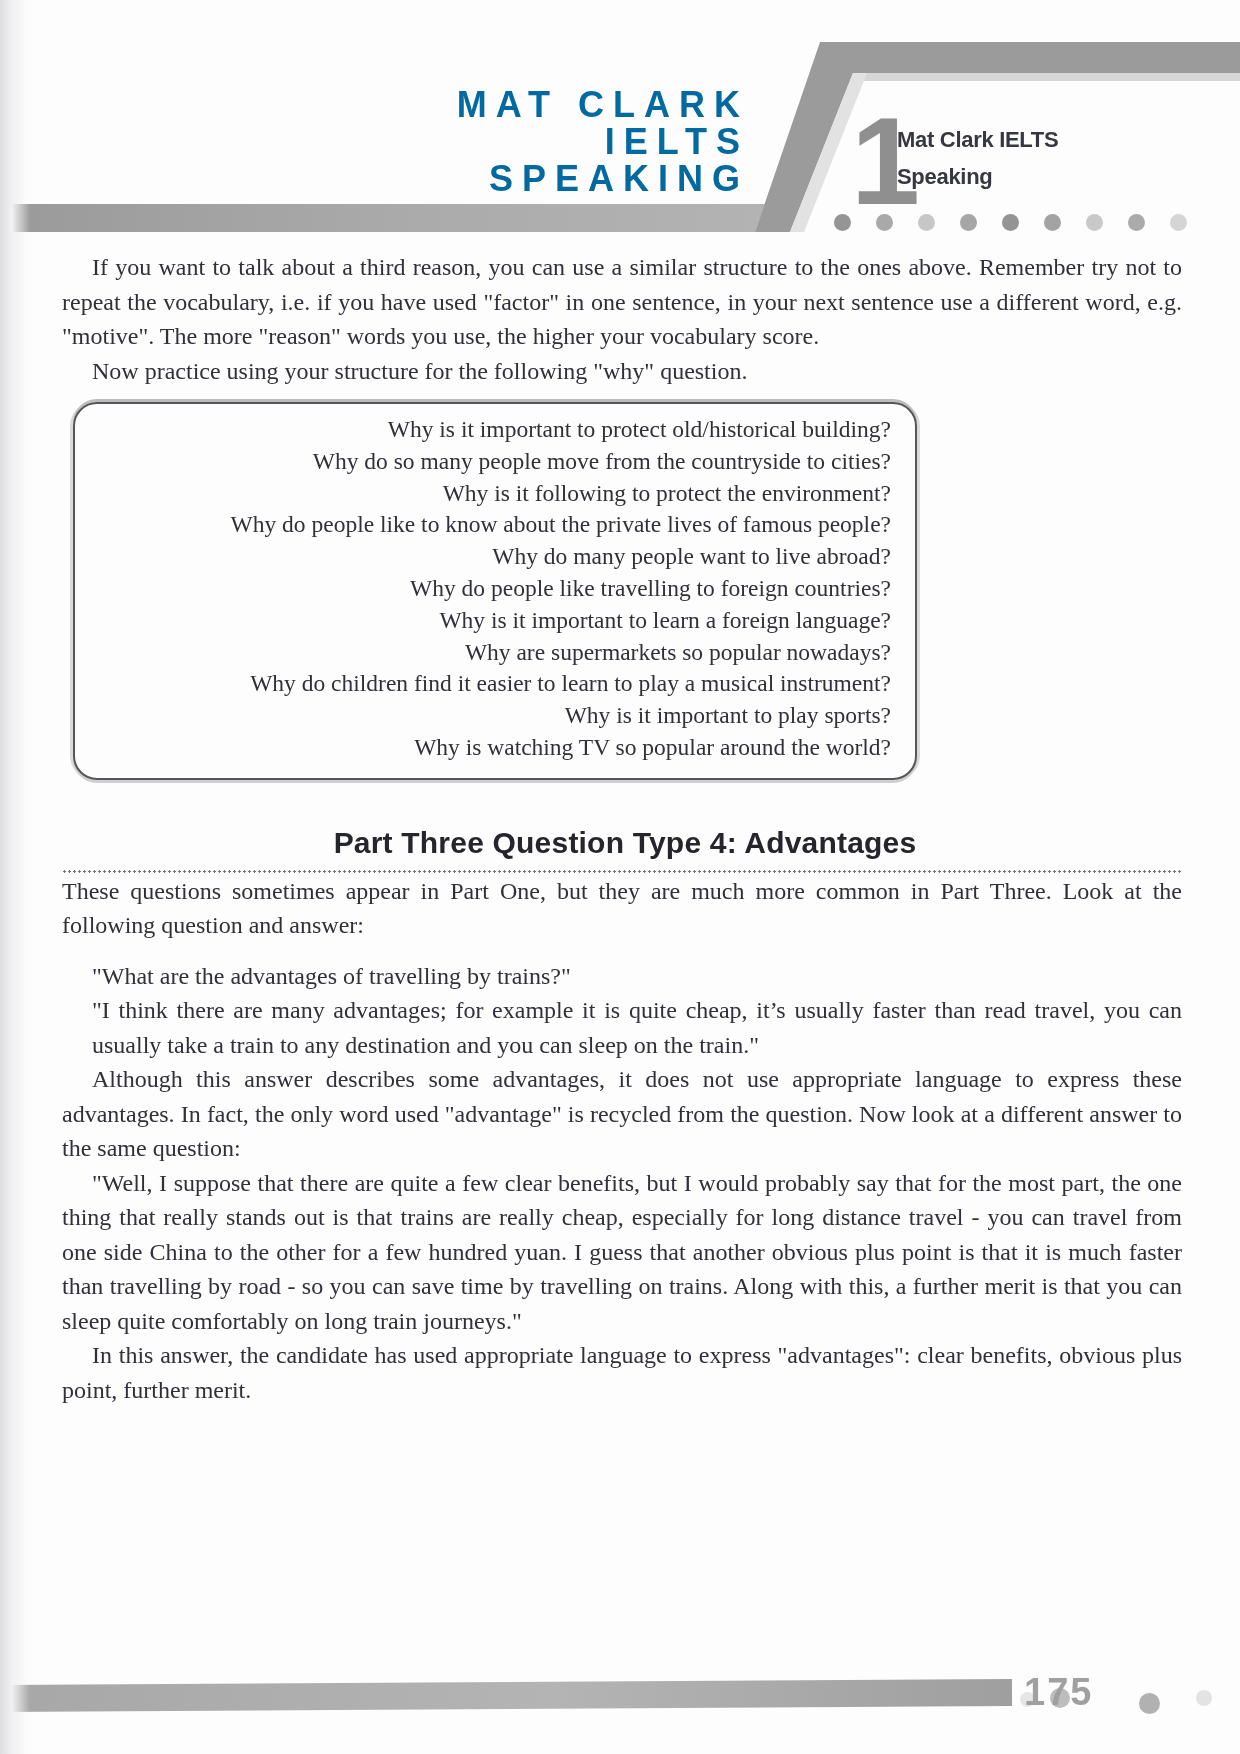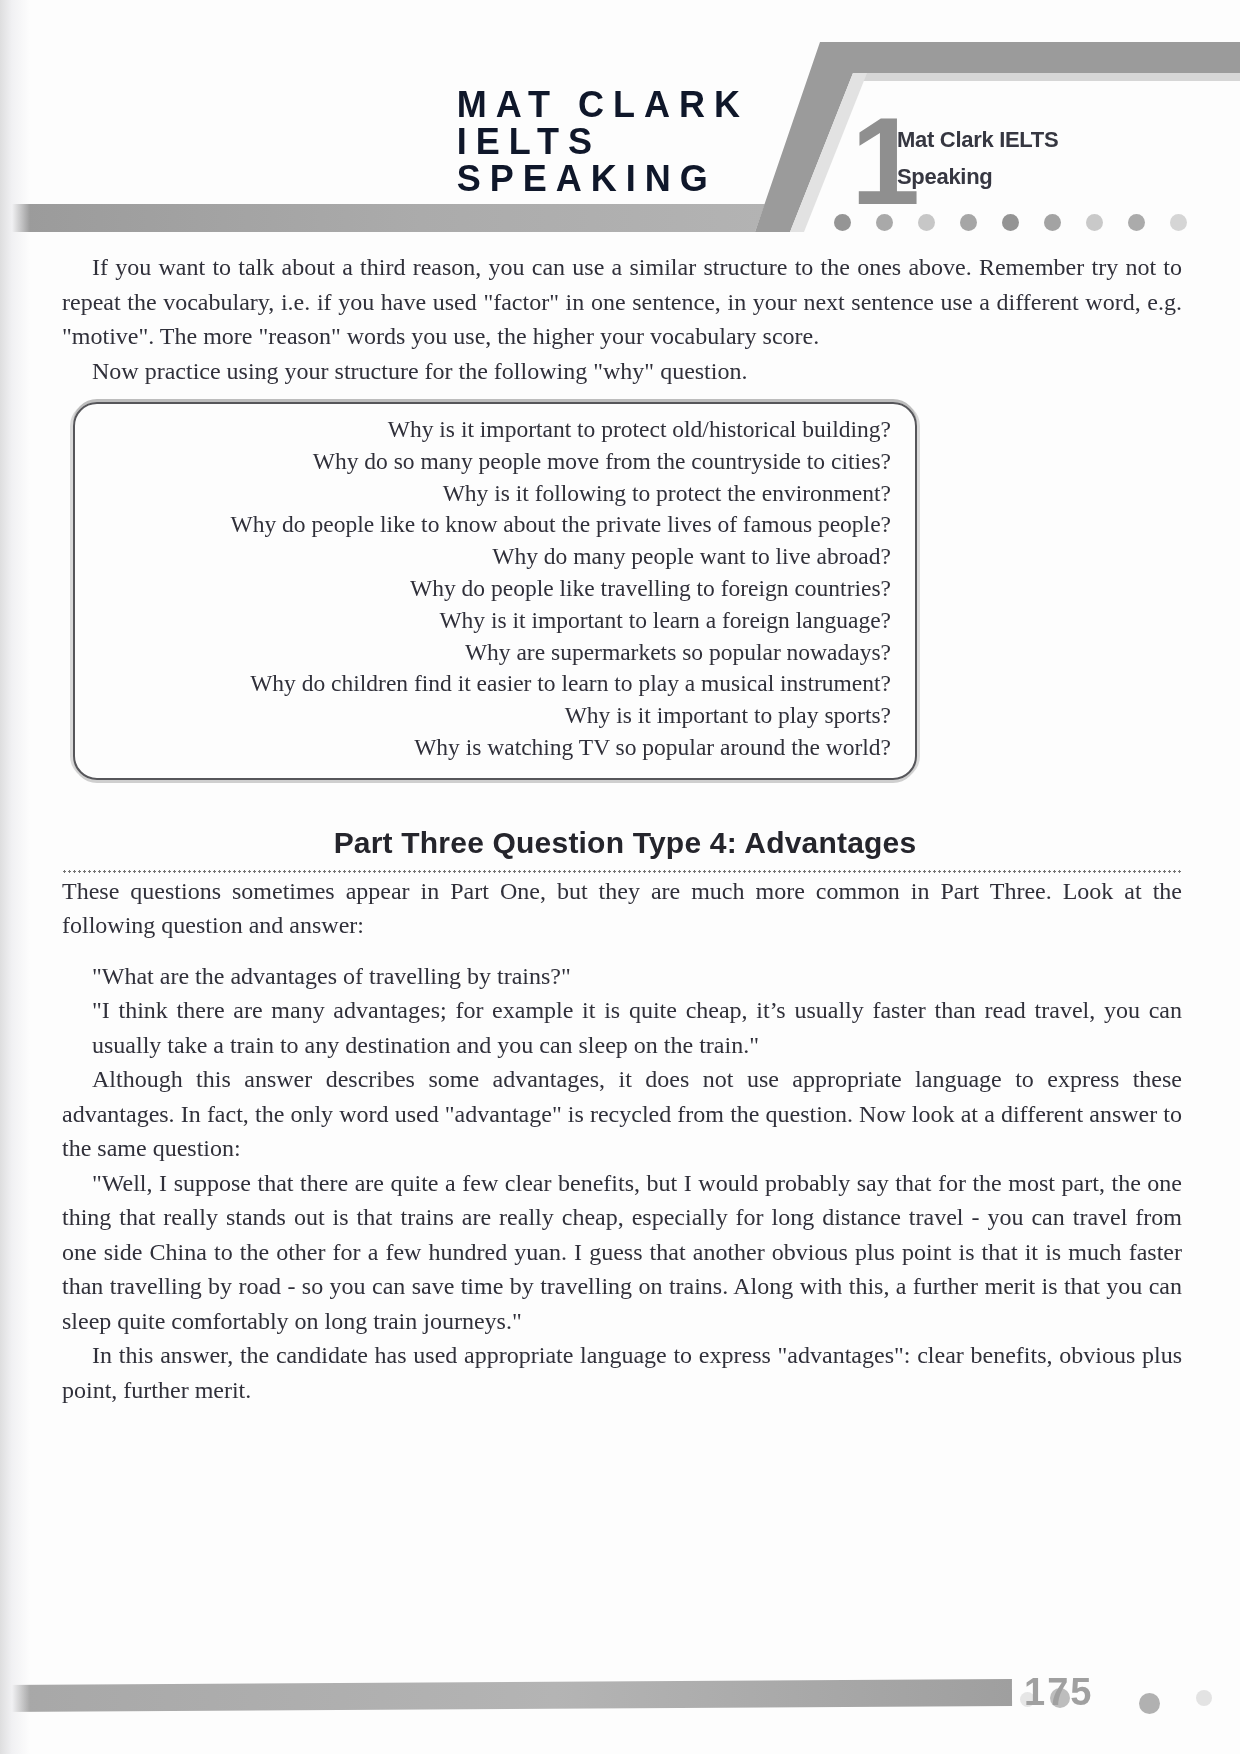--- a/index.html
+++ b/index.html
@@ -6,23 +6,23 @@
   .page{position:relative;width:1240px;height:1754px;background:#fdfdfd;overflow:hidden;
         font-family:"Liberation Serif",serif;color:#30303a;}
   
   .page::before{content:"";position:absolute;left:0;top:0;width:30px;height:100%;
         background:linear-gradient(90deg,#dededf 0px,#f1f1f3 12px,rgba(255,255,255,0) 30px);
         z-index:6;pointer-events:none;}
 
   
   .page-header{position:relative;height:250px;}
   .banner-shapes{position:absolute;left:0;top:0;width:1240px;height:250px;}
-  .brand-logo{position:absolute;right:500px;top:86px;text-align:left;
+  .brand-logo{position:absolute;right:500px;top:86px;text-align:right;
         font-family:"Liberation Sans",sans-serif;font-weight:bold;font-size:36px;
-        line-height:37px;letter-spacing:9px;color:#0f172a;white-space:nowrap;}
+        line-height:37px;letter-spacing:9px;color:#0369a1;white-space:nowrap;}
   .brand-logo div{margin-right:-9px;}
   .chapter-number{position:absolute;left:851px;top:112px;
         font-family:"Liberation Sans",sans-serif;font-weight:bold;
         font-size:124px;line-height:98px;color:#8f8f8f;}
   .chapter-title{position:absolute;left:897px;top:121px;
         font-family:"Liberation Sans",sans-serif;font-weight:bold;
         font-size:22px;line-height:37px;color:#363741;letter-spacing:-0.3px;}
   .header-dots{position:absolute;left:834px;top:214px;display:flex;gap:25px;}
   .header-dots span{width:17px;height:17px;border-radius:50%;}
   .header-dots span:nth-child(1){background:#959595;}

